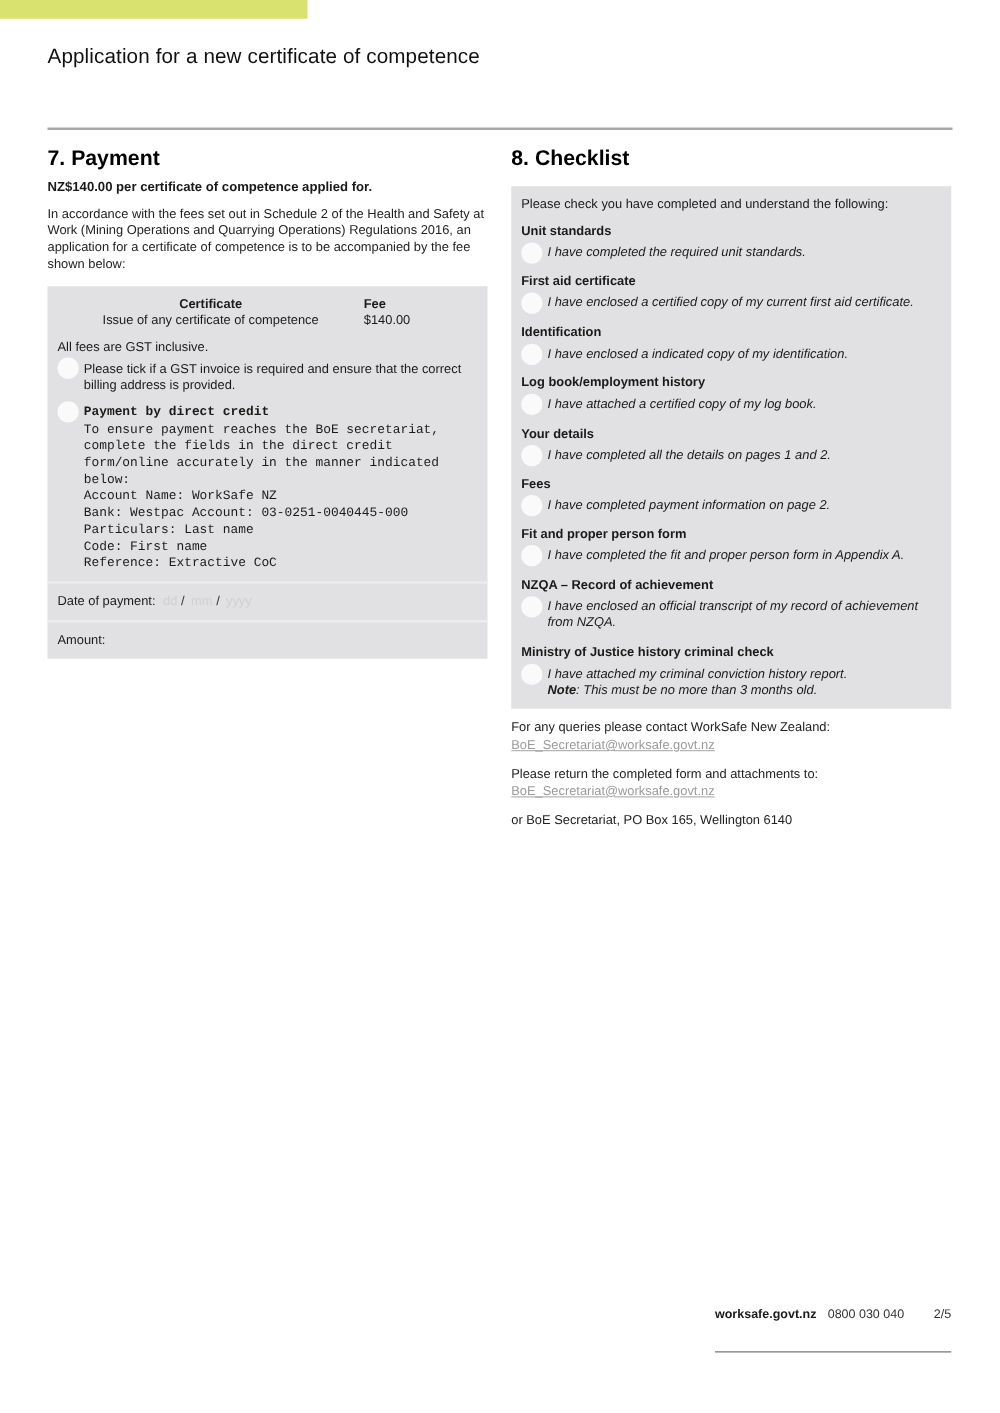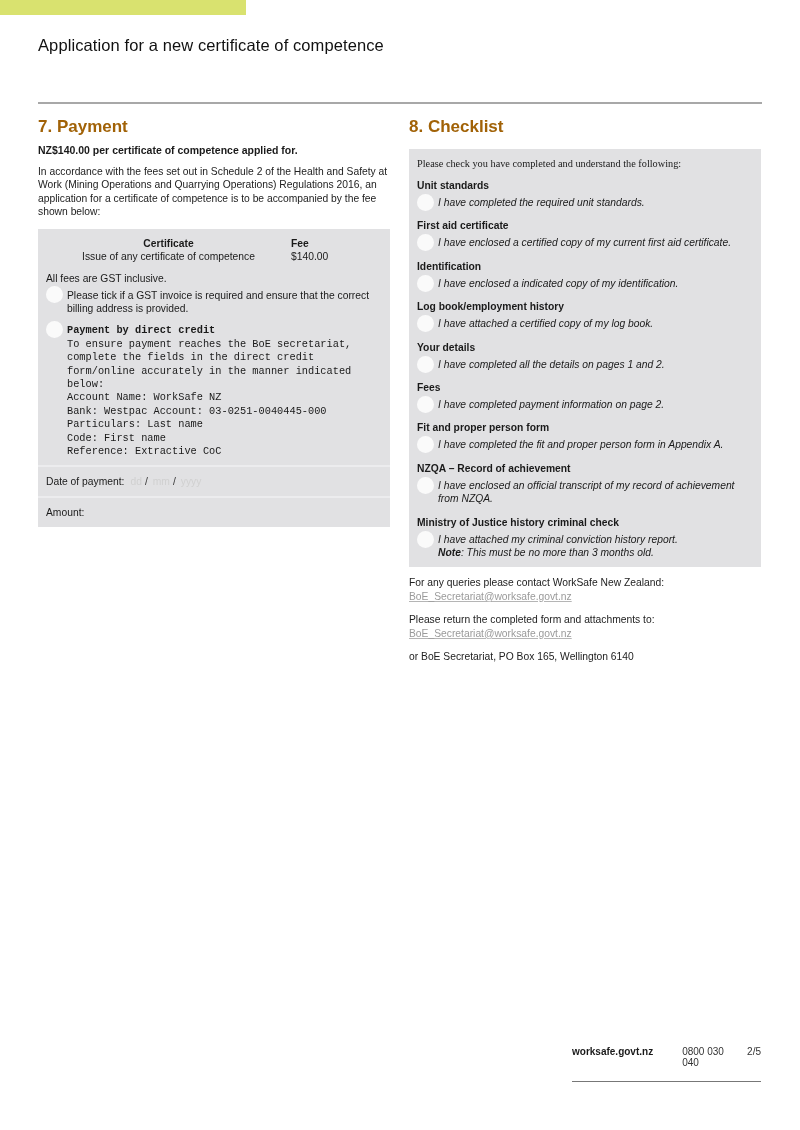--- a/index.html
+++ b/index.html
@@ -8,52 +8,52 @@
     font-family: "Liberation Sans", "DejaVu Sans", sans-serif; color: #1a1a1a;
     overflow: hidden;
   }
   .top-bar { position: absolute; left: 0; top: 0; width: 246px; height: 15px; background: #d9e26f; }
   .doc-title { position: absolute; left: 38px; top: 36px; font-size: 16.5px; color: #111; letter-spacing: 0.1px; }
   .top-rule { position: absolute; left: 38px; top: 102px; width: 724px; height: 2px; background: #a8a8a8; }
 
   .col-left { position: absolute; left: 38px; top: 116px; width: 352px; }
   .col-right { position: absolute; left: 409px; top: 116px; width: 352px; }
 
-  h2 { margin: 0; font-size: 17px; font-weight: bold; color: #a16207; line-height: 22px; }
+  h2 { margin: 0; font-size: 17px; font-weight: bold; color: #000000; line-height: 22px; }
   .lead { font-size: 10.5px; font-weight: bold; margin-top: 5px; line-height: 14px; }
   .para { font-size: 10.3px; line-height: 13.4px; margin-top: 8px; color: #222; }
 
   .panel { background: #e1e1e3; margin-top: 10px; }
   .panel-main { padding: 8px 8px 6px 8px; }
   .fee-row { display: flex; font-size: 10.3px; line-height: 13.5px; }
   .fee-row .c1 { width: 245px; text-align: center; }
   .fee-row .c2 { flex: 1; }
   .bold { font-weight: bold; }
   .gst { font-size: 10.3px; margin-top: 8px; line-height: 13px; }
   .opt { position: relative; padding-left: 21px; font-size: 10.3px; line-height: 13.4px; margin-top: 6px; }
   .radio {
     position: absolute; left: 0; top: -3px; width: 17px; height: 17px; border-radius: 50%;
     background: #fafafa; display: inline-block;
   }
   .field-row { border-top: 2px solid #ececee; padding: 8px 8px; font-size: 10.3px; height: 13px; line-height: 13px; display: flex; align-items: center; }
   .date-ph { color: #d0d0d0; margin-left: 6px; }
   .date-sep { color: #333; margin: 0 3px; }
 
   .checklist { margin-top: 11px; padding: 8px 8px 8px 8px; }
-  .cl-intro { font-size: 10.3px; line-height: 13px; font-family: Liberation Serif, serif; }
+  .cl-intro { font-size: 10.3px; line-height: 13px; }
   .cl-group { margin-top: 10px; }
   .cl-head { font-size: 10.3px; font-weight: bold; line-height: 13px; }
   .cl-item { position: relative; padding-left: 21px; font-size: 10.3px; line-height: 13.4px; margin-top: 4px; font-style: italic; }
   .cl-item .radio { top: -2px; }
 
   .contact { font-size: 10.3px; line-height: 13.4px; margin-top: 10px; color: #222; }
   .link { color: #9a9a9a; text-decoration: underline; text-decoration-color: #b5b5b5; }
 
   .footer-rule { position: absolute; left: 572px; top: 1081px; width: 189px; height: 1px; background: #777; }
-  .footer { position: absolute; left: 572px; top: 1046px; font-size: 10px; display: flex; width: 189px; gap: 20px; }
+  .footer { position: absolute; left: 572px; top: 1046px; font-size: 10px; display: flex; width: 189px; }
   .footer .site { font-weight: bold; }
   .footer .phone { margin-left: 9px; color: #333; }
   .footer .page { margin-left: auto; color: #333; }
 </style>
 </head>
 <body>
 
 <div class="top-bar"></div>
 <div class="doc-title">Application for a new certificate of competence</div>
 <div class="top-rule"></div>

